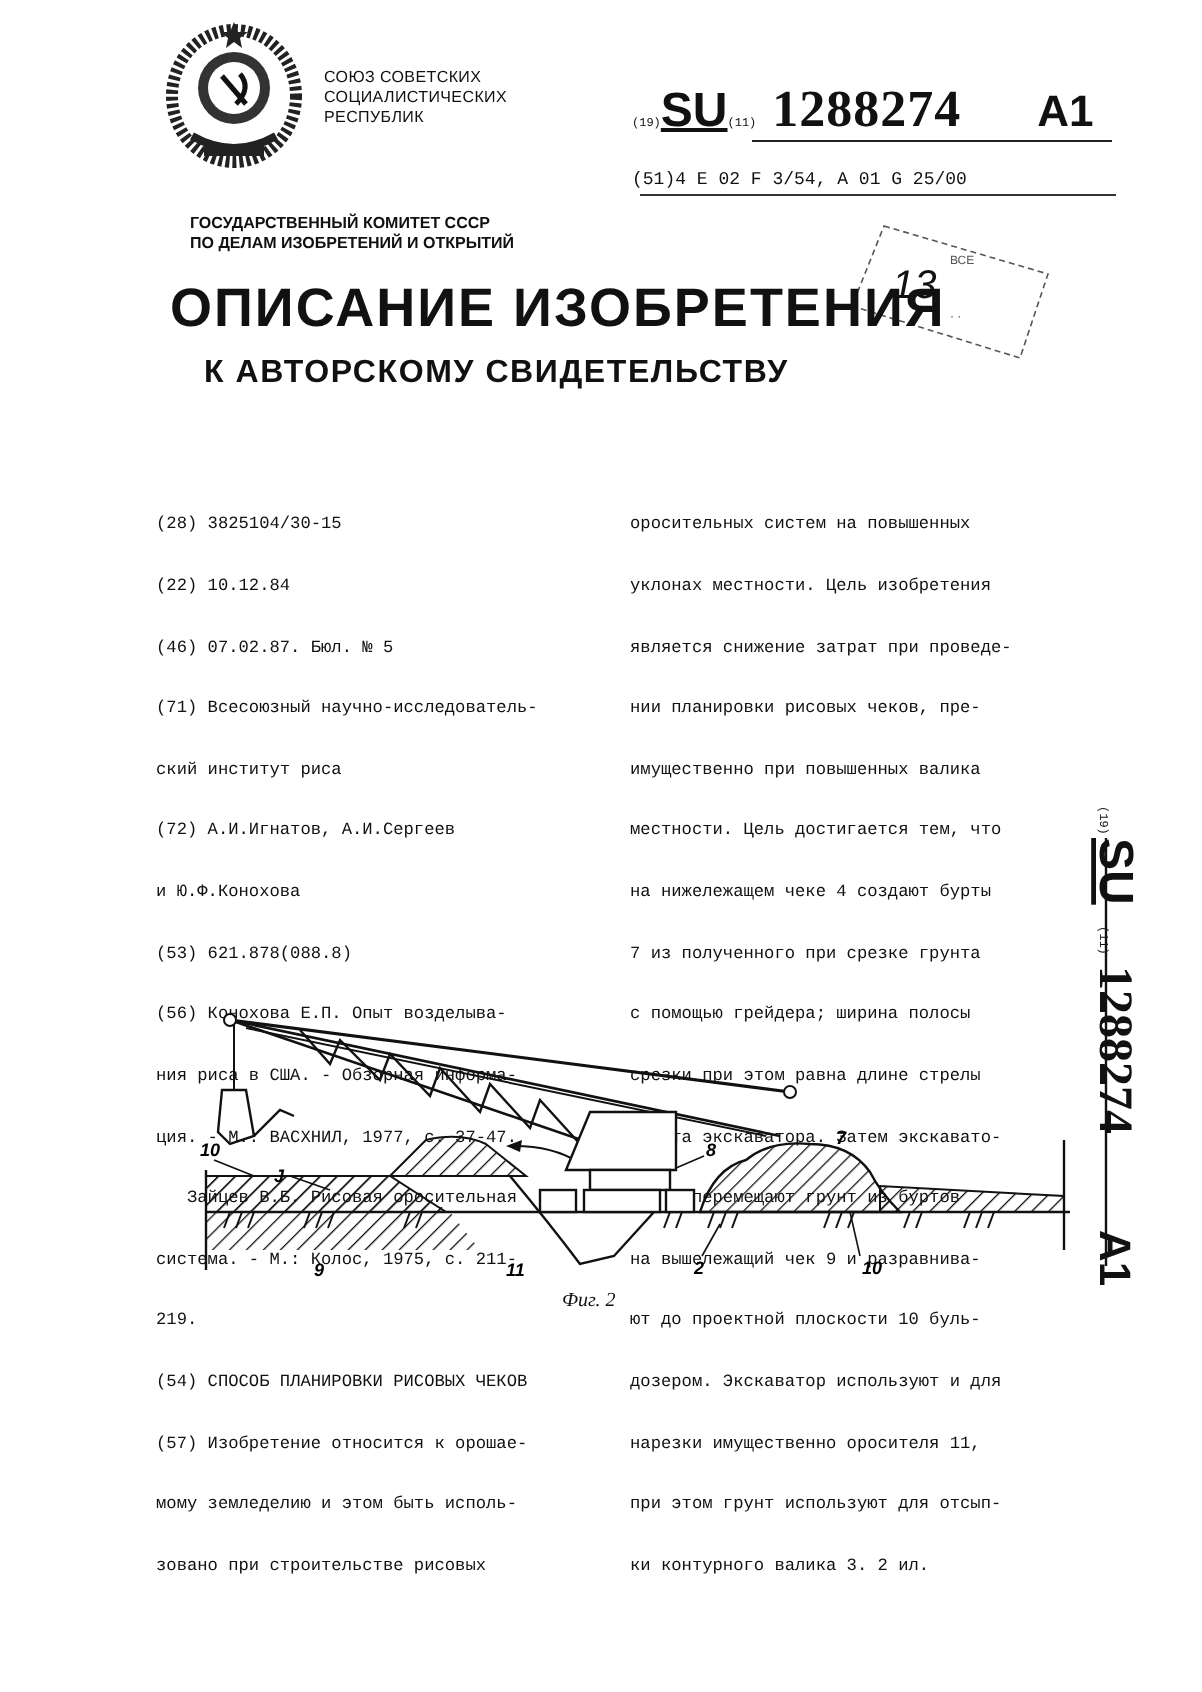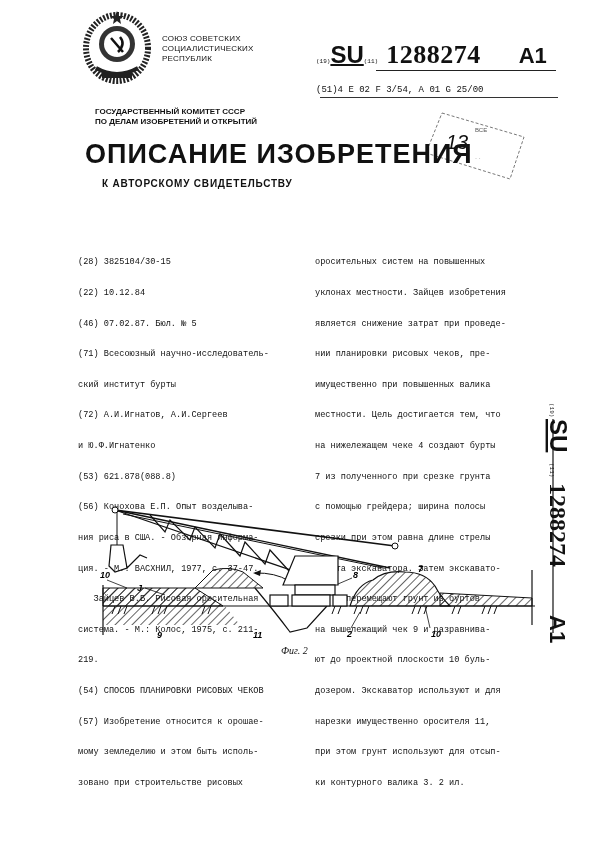--- a/index.html
+++ b/index.html
@@ -10,21 +10,21 @@
   .pubno { left: 316px; top: 40px; white-space: nowrap; }
   .pubno .small { font-size: 6px; font-family: "Liberation Mono", monospace; vertical-align: baseline; }
   .pubno .su { font-size: 24px; font-weight: bold; text-decoration: underline; text-decoration-thickness: 2px; }
   .pubno .num { font-family: "Liberation Serif", serif; font-size: 26px; font-weight: bold; letter-spacing: 0.5px; margin-left: 8px; }
   .pubno .kind { font-size: 22px; font-weight: bold; margin-left: 38px; }
   .pubno-line { left: 376px; top: 70px; width: 180px; height: 1px; background: #222; }
   .ipc { left: 316px; top: 85px; font-family: "Liberation Mono", monospace; font-size: 9px; white-space: nowrap; }
   .ipc-line { left: 320px; top: 97px; width: 238px; height: 1px; background: #333; }
   .committee { left: 78px; top: 107px; font-size: 8px; font-weight: bold; line-height: 10px; margin-left: 17px; }
   .title { left: 85px; top: 139px; font-size: 27px; font-weight: bold; letter-spacing: 1px; }
-  .subtitle { left: 78px; top: 178px; font-size: 10px; font-weight: bold; letter-spacing: 0.8px; padding-left: 24px; }
+  .subtitle { left: 78px; top: 178px; font-size: 16px; font-weight: bold; letter-spacing: 0.8px; padding-left: 24px; }
   .stamp { left: 420px; top: 105px; width: 105px; height: 75px; }
   .col { font-family: "Liberation Mono", monospace; font-size: 8.6px; line-height: 10.2px; white-space: pre; }
   .col-left { left: 78px; top: 237px; }
   .col-right { left: 315px; top: 237px; }
   .bold { font-weight: normal; }
   .vert { left: 536px; top: 395px; width: 50px; height: 250px; }
   .figure { left: 95px; top: 500px; width: 440px; height: 145px; }
   .fig-caption { left: 281px; top: 645px; font-family: "Liberation Serif", serif; font-style: italic; font-weight: normal; font-size: 10px; }
   .lbl { font-family: "Liberation Sans", sans-serif; font-style: italic; font-weight: bold; font-size: 9px; }
 </style>
@@ -68,39 +68,39 @@
 </div>
 
 <div class="abs title">ОПИСАНИЕ ИЗОБРЕТЕНИЯ</div>
 <div class="abs subtitle">К АВТОРСКОМУ СВИДЕТЕЛЬСТВУ</div>
 
 <div class="abs col col-left">
   <div>(28) 3825104/30-15</div>
   <div>(22) 10.12.84</div>
   <div>(46) 07.02.87. Бюл. № 5</div>
   <div>(71) Всесоюзный научно-исследователь-</div>
-  <div>ский институт бурты</div>
+  <div>ский институт риса</div>
   <div class="bold">(72) А.И.Игнатов, А.И.Сергеев</div>
-  <div class="bold">и Ю.Ф.Игнатенко</div>
+  <div class="bold">и Ю.Ф.Конохова</div>
   <div>(53) 621.878(088.8)</div>
   <div>(56) Конохова Е.П. Опыт возделыва-</div>
   <div>ния риса в США. - Обзорная информа-</div>
   <div>ция. - М.: ВАСХНИЛ, 1977, с. 37-47.</div>
   <div>   Зайцев В.Б. Рисовая оросительная</div>
   <div>система. - М.: Колос, 1975, с. 211-</div>
   <div>219.</div>
   <div class="bold">(54) СПОСОБ ПЛАНИРОВКИ РИСОВЫХ ЧЕКОВ</div>
   <div>(57) Изобретение относится к орошае-</div>
   <div>мому земледелию и этом быть исполь-</div>
   <div>зовано при строительстве рисовых</div>
 </div>
 
 <div class="abs col col-right">
   <div>оросительных систем на повышенных</div>
-  <div>уклонах местности. Зайцев изобретения</div>
+  <div>уклонах местности. Цель изобретения</div>
   <div>является снижение затрат при проведе-</div>
   <div>нии планировки рисовых чеков, пре-</div>
   <div>имущественно при повышенных валика</div>
   <div>местности. Цель достигается тем, что</div>
   <div>на нижележащем чеке 4 создают бурты</div>
   <div>7 из полученного при срезке грунта</div>
   <div>с помощью грейдера; ширина полосы</div>
   <div>срезки при этом равна длине стрелы</div>
   <div>вылета экскаватора. Затем экскавато-</div>
   <div>ром 8 перемещают грунт из буртов</div>

